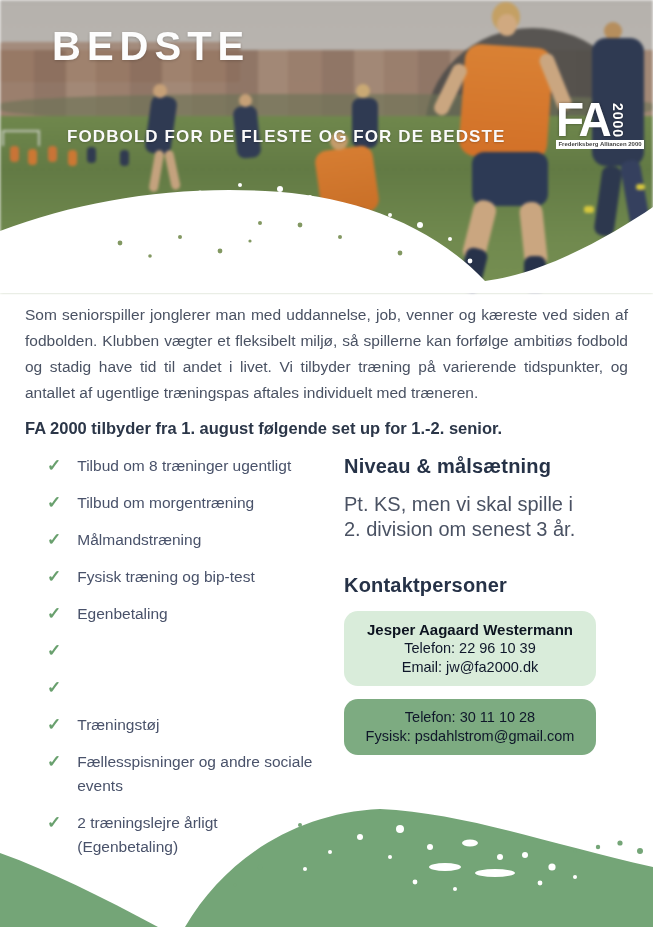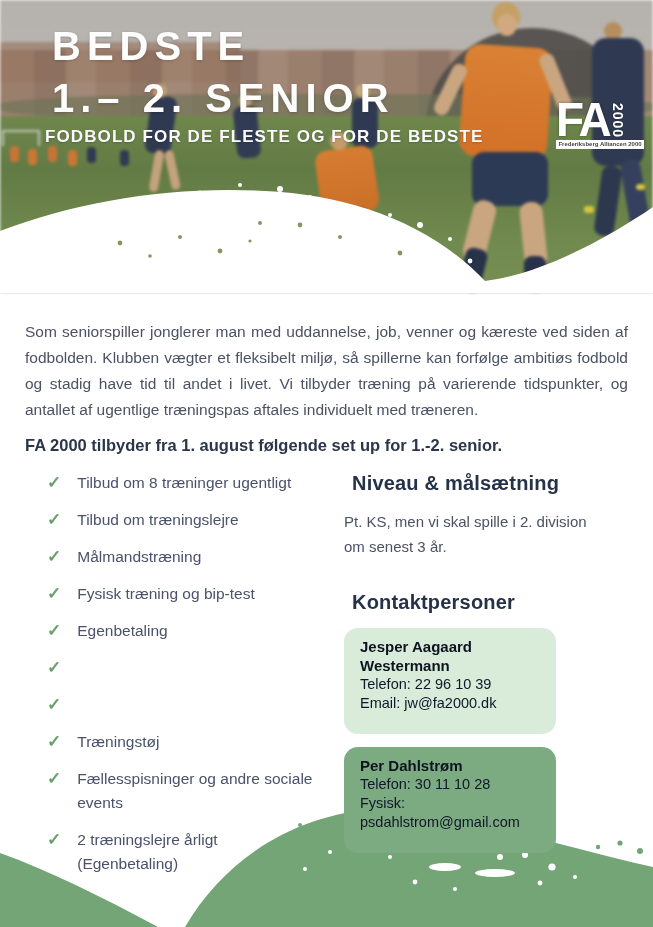--- a/index.html
+++ b/index.html
@@ -27,52 +27,52 @@
     background: linear-gradient(180deg,#6e8848 0%, #617b40 30%, #6f8a4a 70%, #75904e 100%); }
   .goal { position:absolute; left:2px; top:130px; width:38px; height:16px; border:2px solid #ddd; border-bottom:none; opacity:.75; }
 
   .p-shape { position:absolute; border-radius:8px; }
   .dot-player { width:9px; height:16px; border-radius:4px; }
 
   
   .hero-title { position:absolute; left:52px; top:20px; color:#fdfdfd;
     font-size:40px; line-height:52px; font-weight:800; letter-spacing:6px;
     text-shadow:0 1px 3px rgba(0,0,0,.18); white-space:nowrap; }
-  .hero-sub { position:absolute; left:45px; top:127px; color:#fafafa;
+  .hero-sub { position:absolute; left:67px; top:127px; color:#fafafa;
     font-size:17px; font-weight:700; letter-spacing:1.1px;
     text-shadow:0 1px 2px rgba(0,0,0,.2); white-space:nowrap; }
 
   .logo { position:absolute; left:556px; top:100px; width:92px; }
   .logo-row { display:flex; align-items:flex-end; }
   .logo-fa { font-size:46px; line-height:38px; font-weight:900; letter-spacing:-3px;
     color:#fff; text-shadow:0 0 3px rgba(0,0,0,.4); transform:scaleY(1.04); }
   .logo-year { writing-mode:vertical-rl; font-size:14px; font-weight:800; color:#fff;
     letter-spacing:1px; line-height:13px; margin-left:2px; margin-top:1px;
     text-shadow:0 0 2px rgba(0,0,0,.4); }
   .logo-bar { width:88px; height:9px; background:#fff; color:#444; font-size:6px;
     font-weight:700; line-height:9px; text-align:center; overflow:hidden;
     white-space:nowrap; margin-top:2px; }
 
   .brush-white { position:absolute; left:0; bottom:-1px; width:653px; height:112px; }
 
   
   main { position:relative; z-index:1; padding:0 25px; }
-  .intro { margin-top:27px; font-size:15.5px; line-height:26px; color:#4a5263; text-align:justify; }
+  .intro { margin-top:10px; font-size:15.5px; line-height:26px; color:#4a5263; text-align:justify; }
   .setup { margin-top:13px; font-size:16.5px; font-weight:700; color:#2b3648; }
 
   .columns { display:flex; margin-top:16px; }
   .checklist { list-style:none; width:315px; padding-left:22px; flex:none; }
   .checklist li { display:flex; gap:16px; font-size:15.5px; line-height:24px;
     color:#49526a; margin-bottom:13px; max-width:272px; }
   .check { color:#69a06e; font-weight:700; font-size:17px; line-height:24px; flex:none; }
 
   .right-col { flex:1; padding-left:4px; }
-  .col-heading { font-size:20px; font-weight:800; color:#263247; letter-spacing:.2px; margin:1px 8px 14px; }
-  .niveau-text { font-size:15px; line-height:25px; color:#4a5263; max-width:245px; margin-bottom:32px; }
-  .card { border-radius:14px; padding:9px 16px 21px; width:212px; margin-bottom:13px; }
+  .col-heading { font-size:20px; font-weight:800; color:#263247; letter-spacing:.2px; margin:1px 0 14px; }
+  .niveau-text { font-size:20px; line-height:25px; color:#4a5263; max-width:245px; margin-bottom:32px; }
+  .card { border-radius:14px; padding:9px 16px 9px; width:252px; margin-bottom:13px;text-align:center; }
   .card-light { background:#d9ecda; }
   .card-dark  { background:#7dab81; }
   .card-name { font-size:15px; font-weight:800; color:#0d1420; line-height:19px; }
   .card-line { font-size:14.5px; color:#0f172a; line-height:19px; }
 
   .brush-green { position:absolute; left:0; bottom:0; width:653px; height:130px; z-index:0; pointer-events:none; }
 </style>
 </head>
 <body>
 
@@ -123,21 +123,21 @@
 
       <div class="p-shape" style="left:604px;top:22px;width:18px;height:18px;border-radius:50%;background:#b98e58;"></div>
       <div class="p-shape" style="left:592px;top:38px;width:52px;height:128px;background:#2e3a54;border-radius:14px;"></div>
       <div class="p-shape" style="left:598px;top:166px;width:20px;height:70px;background:#2c3850;transform:rotate(8deg);border-radius:8px;"></div>
       <div class="p-shape" style="left:626px;top:160px;width:20px;height:78px;background:#344061;transform:rotate(-10deg);border-radius:8px;"></div>
 
       <div class="p-shape" style="left:584px;top:206px;width:10px;height:7px;background:#d8c832;border-radius:3px;"></div>
       <div class="p-shape" style="left:636px;top:184px;width:9px;height:6px;background:#d8c832;border-radius:3px;"></div>
     </div>
 
-    <h1 class="hero-title"><span>BEDSTE</span><br><span>1.– 2. SENIOR</span></h1>
+    <h1 class="hero-title"><span>BEDSTE</span><br></h1>
     <div class="hero-sub">FODBOLD FOR DE FLESTE OG FOR DE BEDSTE</div>
 
     <div class="logo">
       <div class="logo-row">
         <span class="logo-fa">FA</span>
         <span class="logo-year">2000</span>
       </div>
       <div class="logo-bar">Frederiksberg Alliancen 2000</div>
     </div>
 
@@ -182,21 +182,21 @@
     <p class="setup">FA 2000 tilbyder fra 1. august følgende set up for 1.-2. senior.</p>
 
     <div class="columns">
       <ul class="checklist">
         <li>
             <span class="check">✓</span>
             <span>Tilbud om 8 træninger ugentligt</span>
           </li>
         <li>
             <span class="check">✓</span>
-            <span>Tilbud om træningslejre</span>
+            <span>Tilbud om morgentræning</span>
           </li>
         <li>
             <span class="check">✓</span>
             <span>Målmandstræning</span>
           </li>
         <li>
             <span class="check">✓</span>
             <span>Fysisk træning og bip-test</span>
           </li>
         <li>
@@ -229,21 +229,20 @@
 
         <h2 class="col-heading">Kontaktpersoner</h2>
 
         <div class="card card-light">
           <div class="card-name">Jesper Aagaard Westermann</div>
           <div class="card-line">Telefon: 22 96 10 39</div>
           <div class="card-line">Email: jw@fa2000.dk</div>
         </div>
 
         <div class="card card-dark">
-          <div class="card-name">Per Dahlstrøm</div>
           <div class="card-line">Telefon: 30 11 10 28</div>
           <div class="card-line">Fysisk: psdahlstrom@gmail.com</div>
         </div>
       </aside>
     </div>
   </main>
 
   <svg class="brush-green" viewBox="0 0 653 130" preserveAspectRatio="none" aria-hidden="true">
     <path d="M185,130 C225,62 295,16 380,12 C465,16 545,46 653,70 L653,130 Z" fill="#74a577"></path>
     <path d="M0,56 C50,74 102,100 158,130 L0,130 Z" fill="#74a577"></path>

